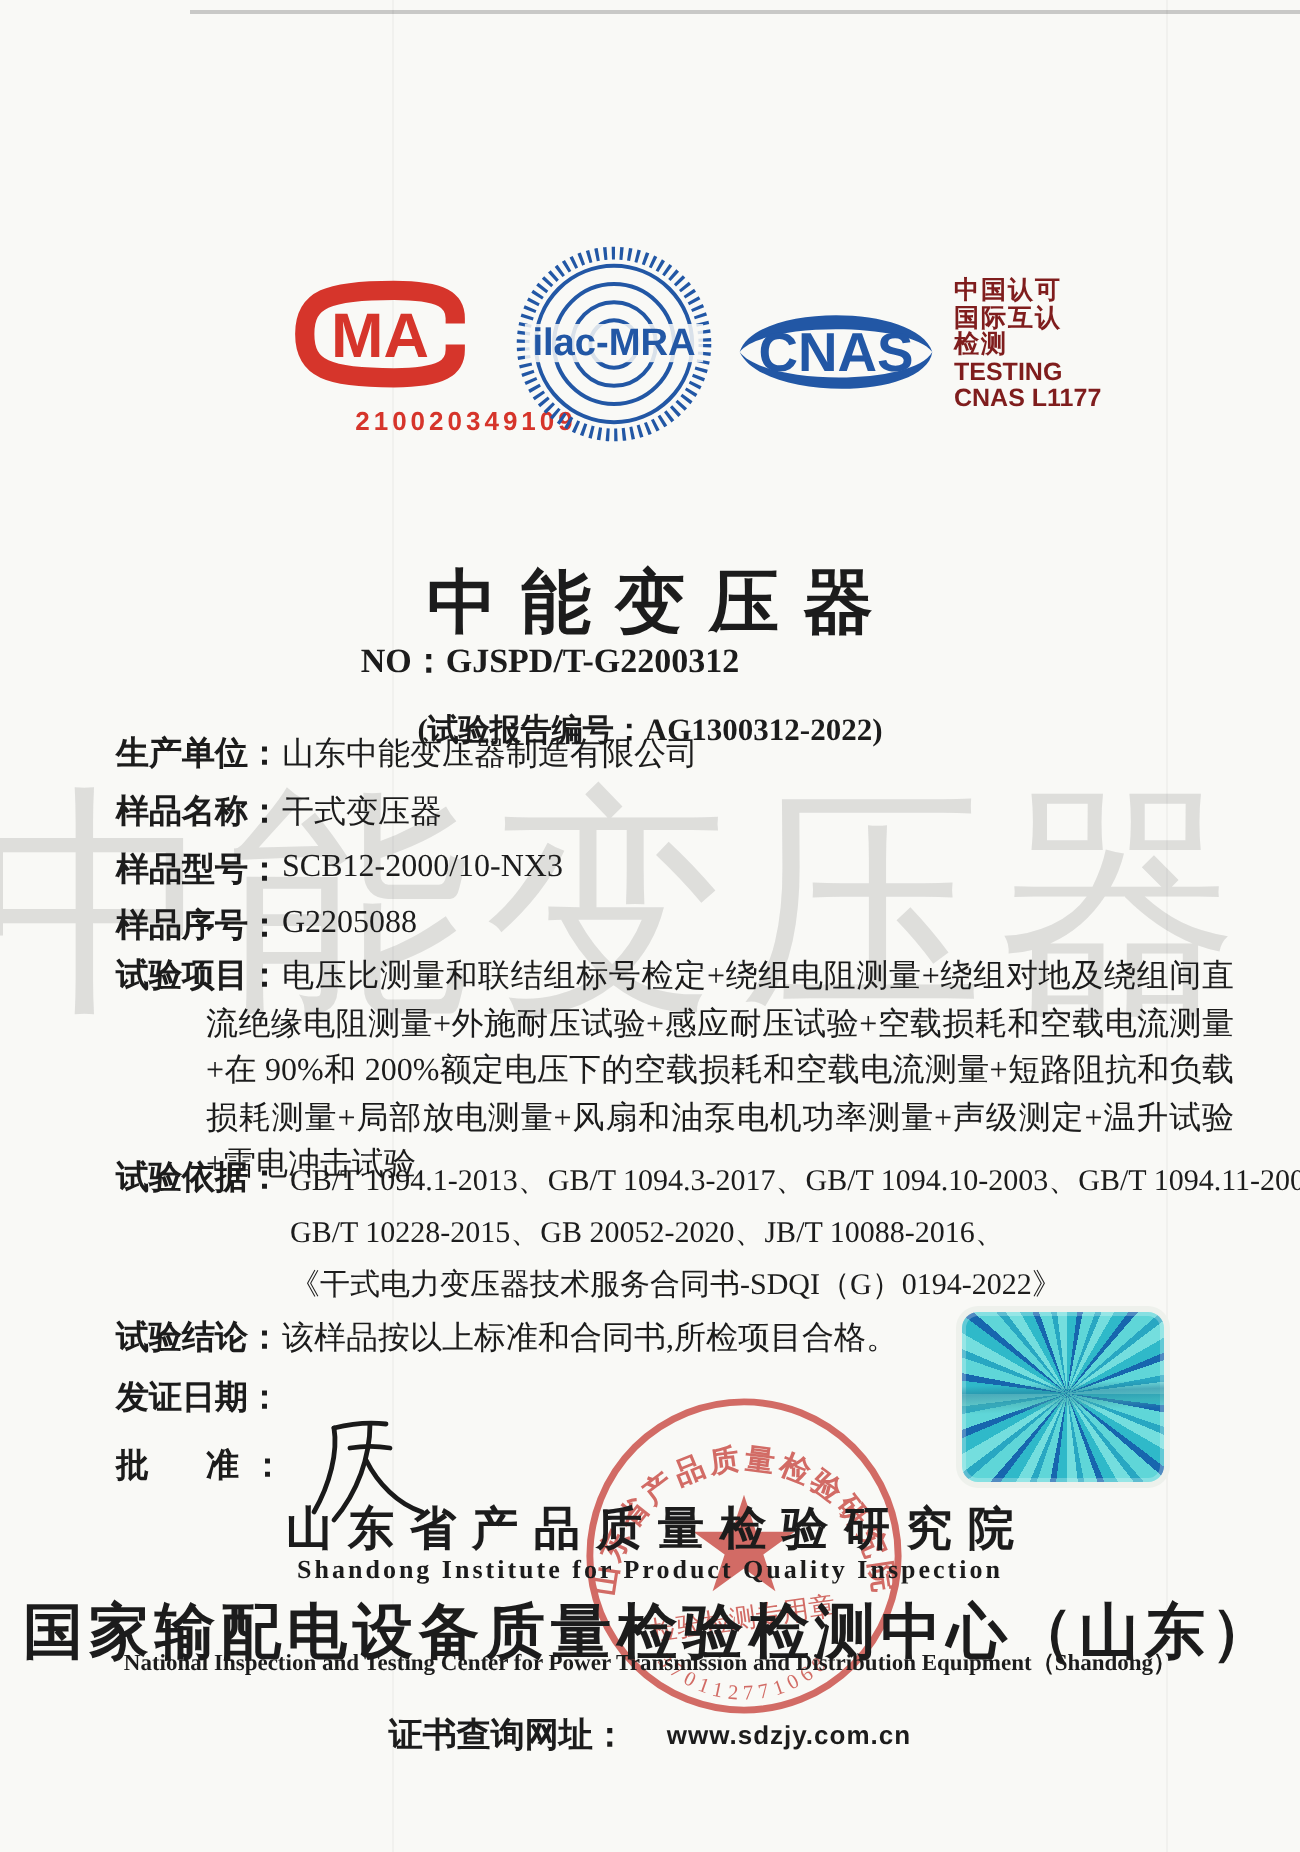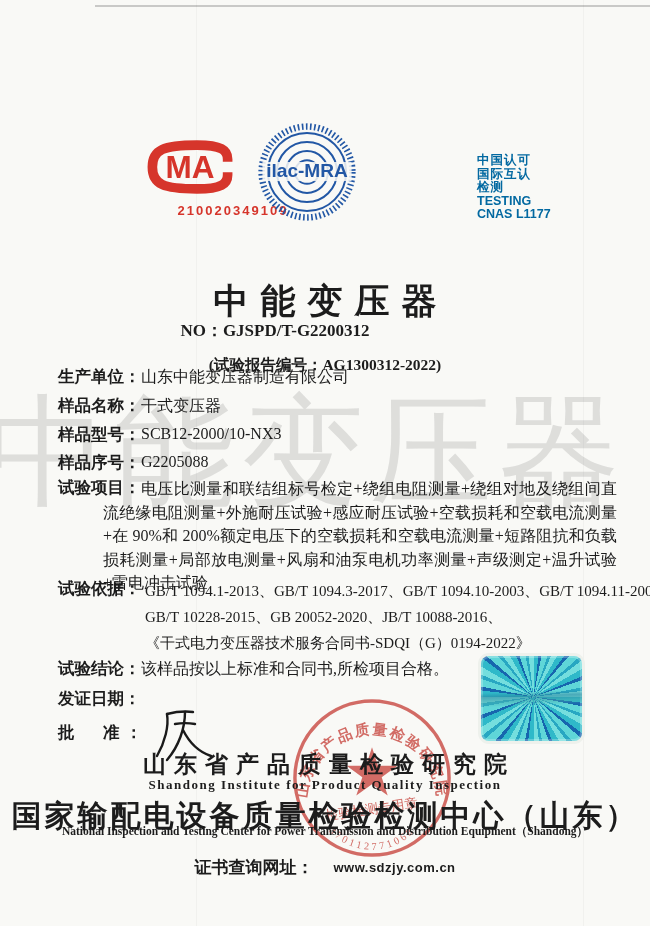--- a/index.html
+++ b/index.html
@@ -19,21 +19,21 @@
   .watermark{
     left:-14px; top:372px; font-size:122px; letter-spacing:6px; white-space:nowrap;
     color:rgba(90,90,90,0.17); font-weight:400;
   }
   
   .cma-box{left:146px; top:139px; width:88px; height:56px;}
   .cma-num{left:133px; top:203px; width:120px; text-align:center; color:#d6352b;
     font-family:"Liberation Sans",sans-serif; font-weight:bold; font-size:13px; letter-spacing:2px;margin-left:40px;}
   .ilac-box{left:257px; top:122px; width:100px; height:100px;}
   .cnas-box{left:364px; top:142px; width:108px; height:68px;}
-  .cnas-text{left:477px; top:154px; width:110px; color:#0369a1; font-weight:bold;
+  .cnas-text{left:477px; top:139px; width:110px; color:#7f1d1d; font-weight:bold;
     font-size:12.5px; line-height:13.5px; font-family:"Liberation Sans",sans-serif;}
   .cnas-text .cn{letter-spacing:1px;}
   
   .title{left:0; width:650px; top:278px; text-align:center; font-size:35px; font-weight:bold;
     letter-spacing:12px; text-indent:12px;}
   .no-line{left:0; width:550px; top:319px; text-align:center; font-size:17px; font-weight:bold;}
   .report-line{left:0; width:650px; top:339px; text-align:center; font-size:15.5px; font-weight:bold;margin-top:16px;}
   
   .flabel{left:58px; font-size:16.5px; font-weight:bold; white-space:nowrap;}
   .fvalue{left:141px; font-size:16px; white-space:nowrap;}
@@ -89,20 +89,27 @@
       <circle cx="55" cy="55" r="50" fill="none" stroke="#2257a5" stroke-width="7" stroke-dasharray="1.8,2.7"></circle>
       <circle cx="55" cy="55" r="43" fill="none" stroke="#2257a5" stroke-width="2.2"></circle>
       <circle cx="55" cy="55" r="33" fill="none" stroke="#2257a5" stroke-width="2.2"></circle>
       <circle cx="55" cy="55" r="23" fill="none" stroke="#2257a5" stroke-width="2.2"></circle>
       <circle cx="55" cy="55" r="13" fill="none" stroke="#2257a5" stroke-width="2.2"></circle>
       <rect x="6" y="44" width="98" height="21" fill="#f9f9f6" opacity="0.85"></rect>
       <text x="55" y="61" text-anchor="middle" font-family="Liberation Sans, sans-serif" font-size="21" font-weight="bold" fill="#2257a5">ilac-MRA</text>
     </svg>
   </div>
 
+  <div class="abs cnas-box">
+    <svg width="108" height="68" viewBox="0 0 114 72">
+      <path d="M 6,36 C 14,10 100,10 108,36 C 96,20 18,20 6,36 Z" fill="#2257a5"></path>
+      <path d="M 6,36 C 18,62 104,62 108,36 C 98,54 20,54 6,36 Z" fill="#2257a5"></path>
+      <text x="57" y="46" text-anchor="middle" font-family="Liberation Sans, sans-serif" font-size="29" font-weight="bold" fill="#2257a5">CNAS</text>
+    </svg>
+  </div>
   <div class="abs cnas-text">
     <div class="cn">中国认可</div>
     <div class="cn">国际互认</div>
     <div class="cn">检测</div>
     <div>TESTING</div>
     <div>CNAS L1177</div>
   </div>
 
   <div class="abs title">中能变压器</div>
   <div class="abs no-line">NO：GJSPD/T-G2200312</div>

